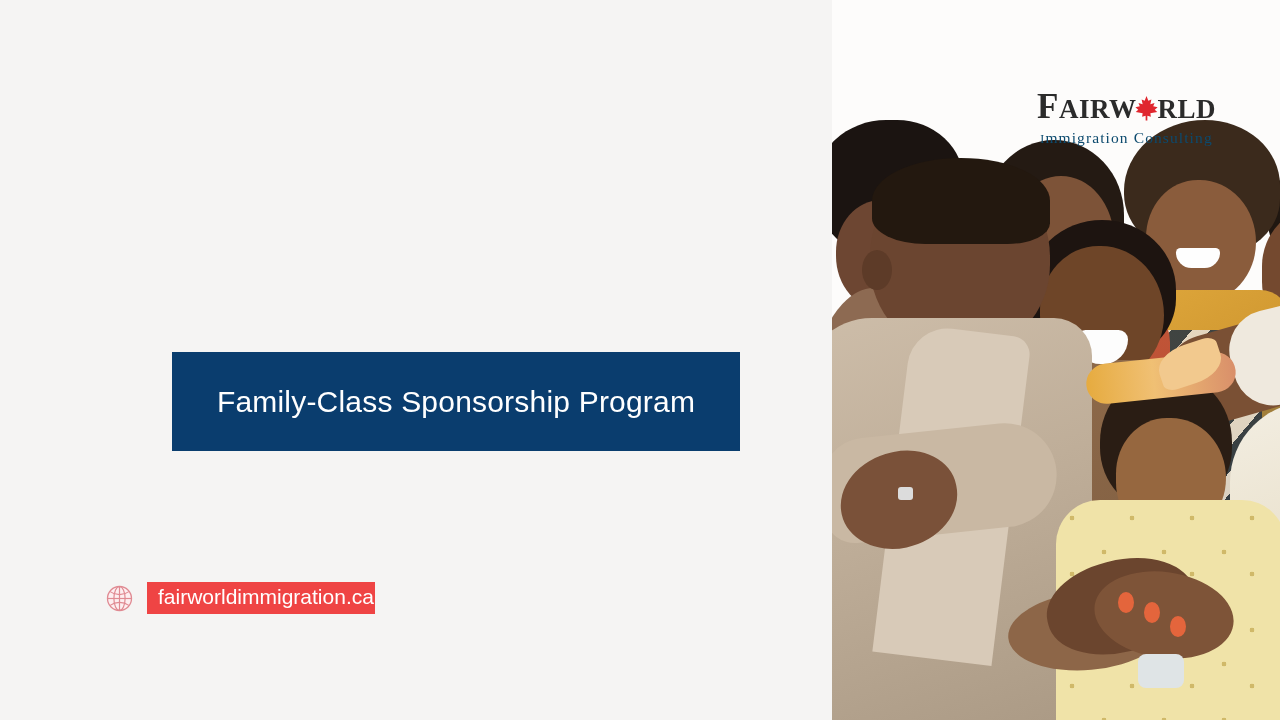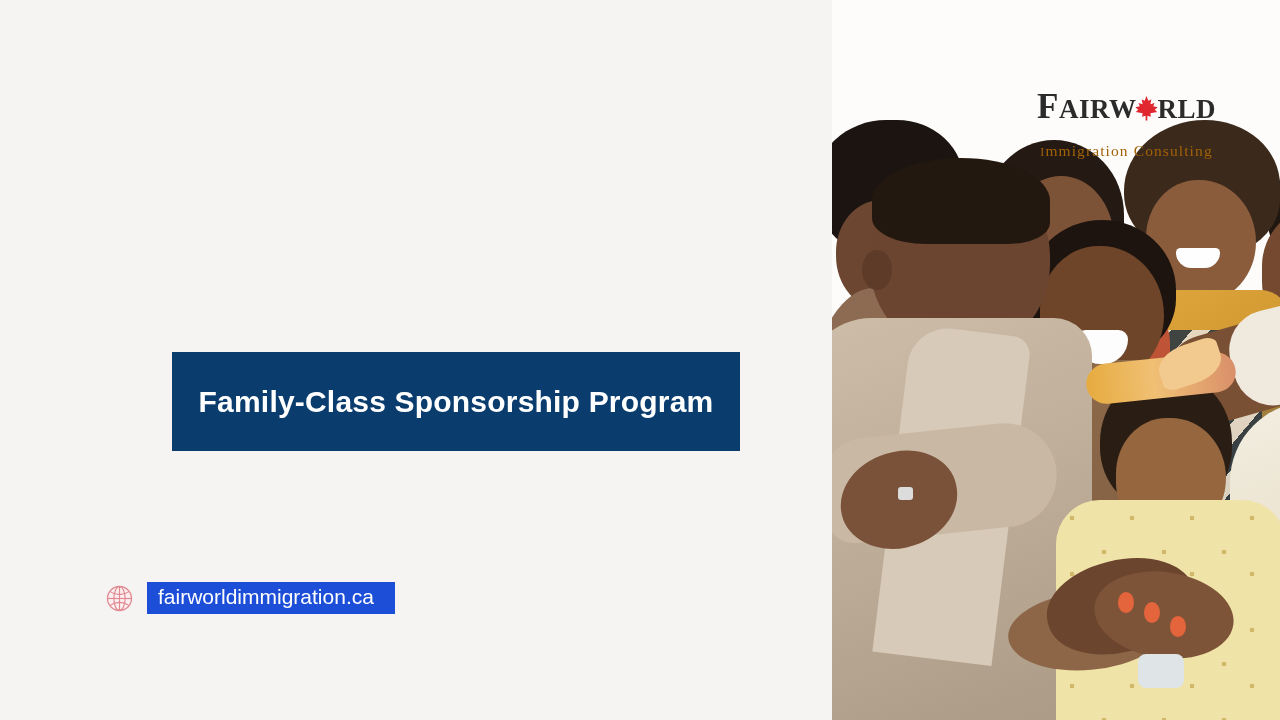--- a/index.html
+++ b/index.html
@@ -49,23 +49,23 @@
     width: 23px;
     height: 26px;
     position: relative;
     top: 3px;
     margin: 0 -1px;
   }
   .logo-leaf svg { display: block; width: 100%; height: 100%; }
   .logo-tagline {
     font-family: "Liberation Serif", serif;
     font-size: 15.5px;
-    color: #a16207;
+    color: #0c4a6e;
     letter-spacing: 1.1px;
-    margin-top: 18px;
+    margin-top: 5px;
     white-space: nowrap;
   }
   .logo-tagline .cap { font-size: 12px; }
 
   
   .headline {
     position: absolute;
     left: 0;
     top: 108px;
     width: 910px;
@@ -95,21 +95,21 @@
     background: #0a3d6e;
     display: flex;
     align-items: center;
     justify-content: center;
     z-index: 3;
   }
   .banner-text {
     color: #ffffff;
     font-family: "Liberation Sans", sans-serif;
     font-size: 30px;
-    font-weight: 700;
+    font-weight: 400;
     letter-spacing: 0.2px;
     white-space: nowrap;
   }
 
   
   .contact {
     position: absolute;
     left: 104px;
     top: 580px;
     z-index: 4;
@@ -129,23 +129,23 @@
     justify-content: center;
   }
   .contact-icon svg { display: block; }
   .contact-text {
     font-family: "Liberation Sans", sans-serif;
     font-size: 21px;
     color: #4a4a4a;
     white-space: nowrap;
   }
   .contact-text.web {
-    background: #1d4ed8;
+    background: #ef4444;
     color: #ffffff;
-    padding: 4px 21px 5px 11px;
+    padding: 4px 1px 5px 11px;
     line-height: 1.05;
   }
 
   
   .photo {
     position: absolute;
     left: 832px;
     top: 0;
     width: 448px;
     height: 720px;

